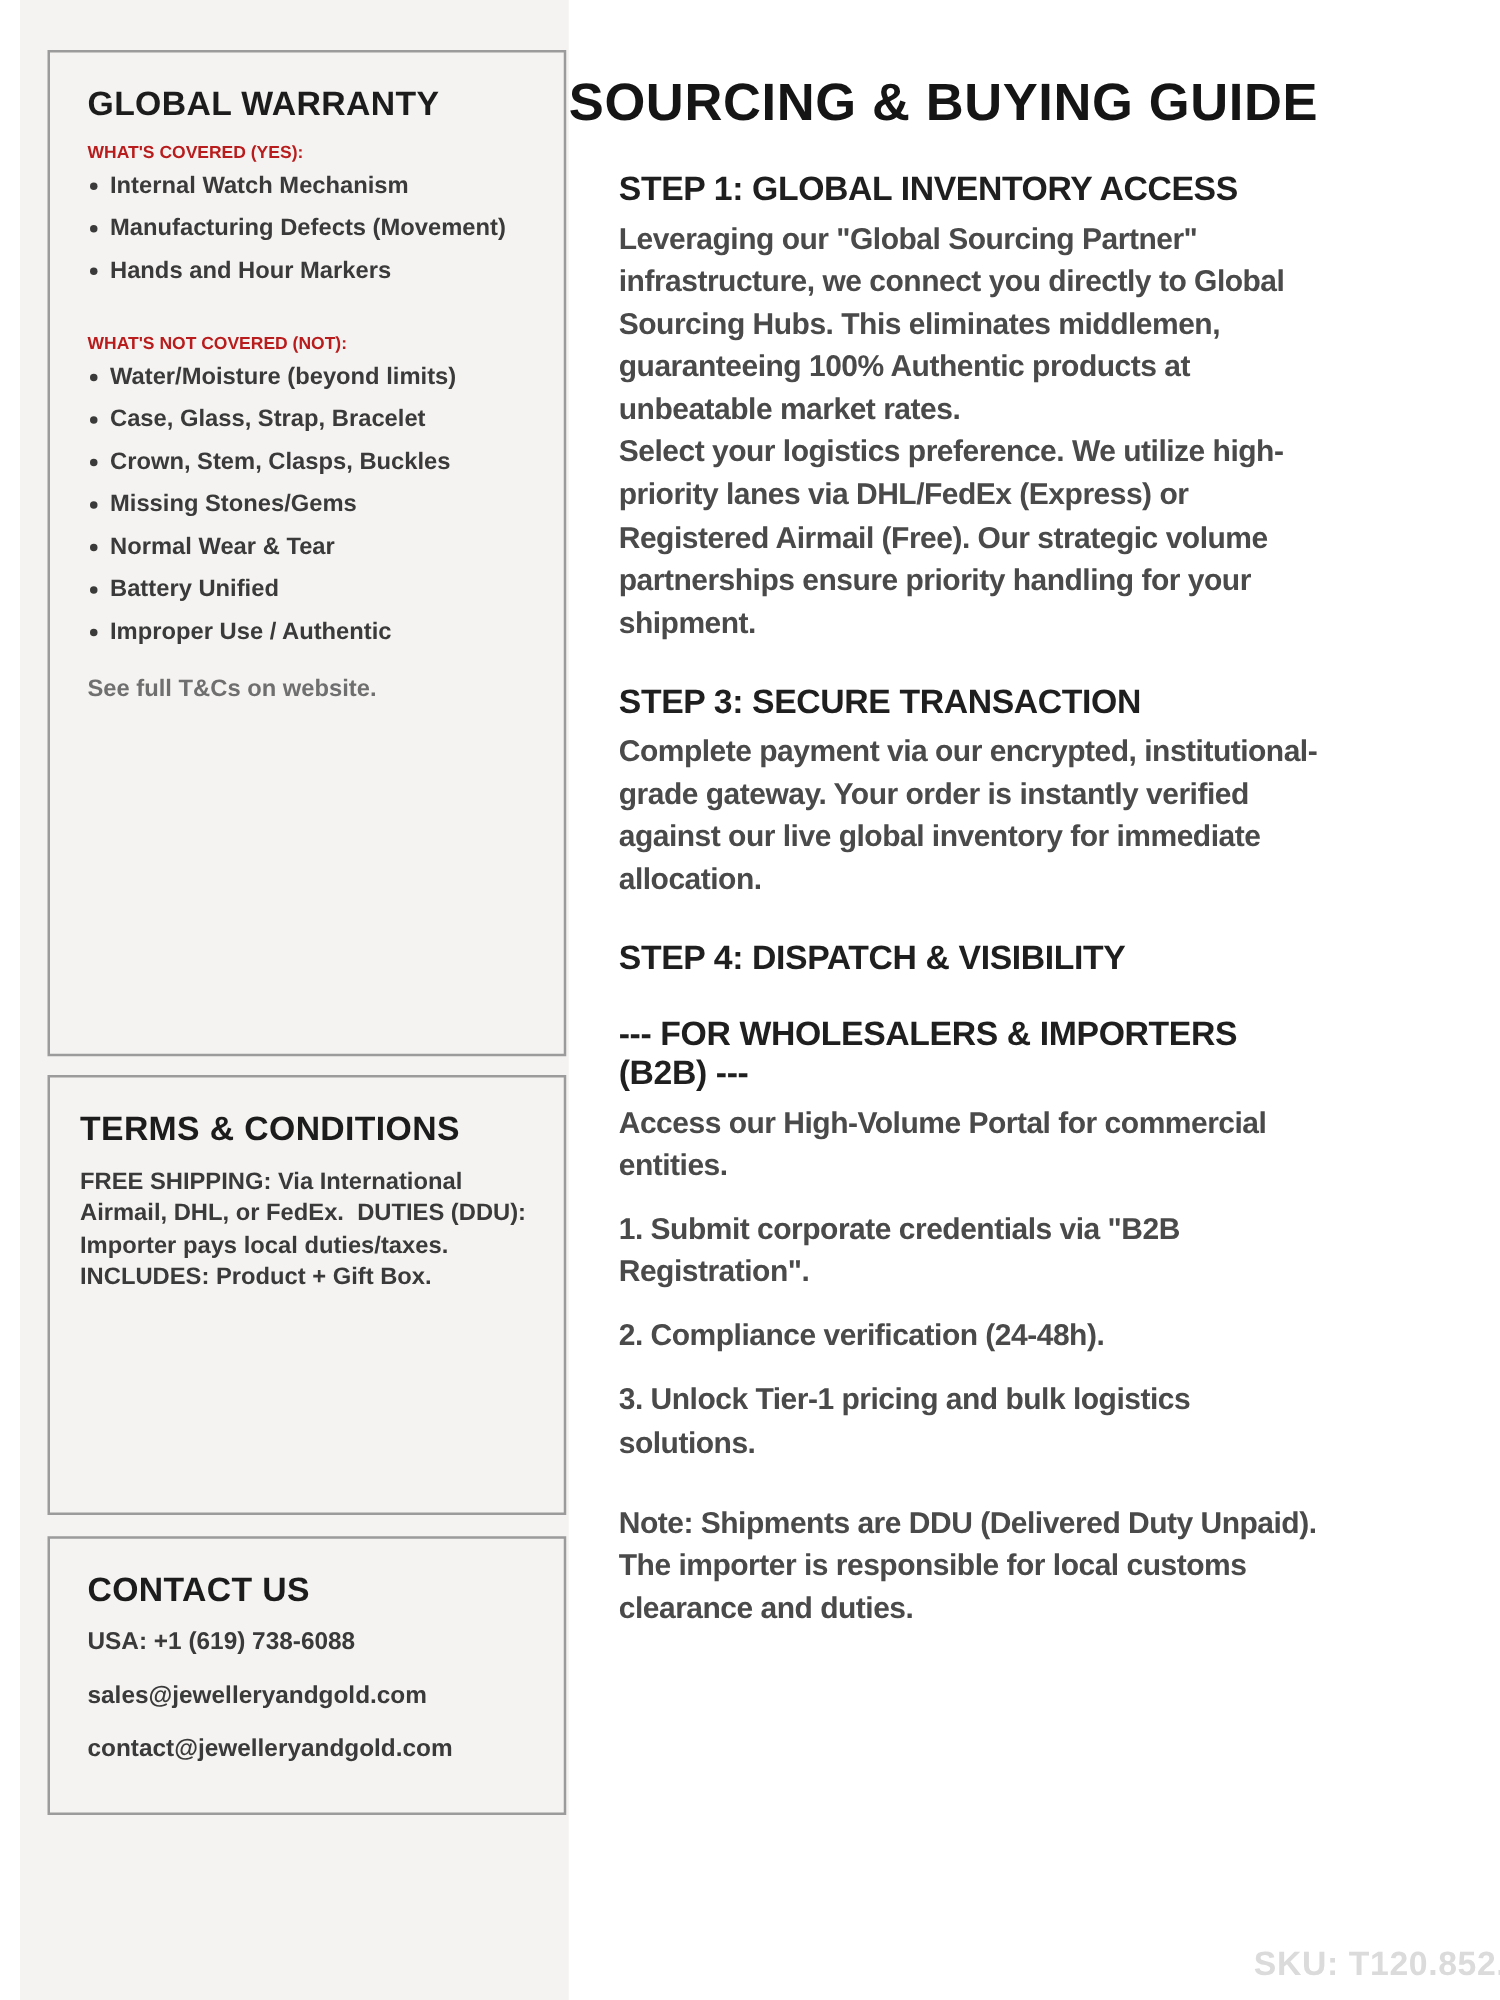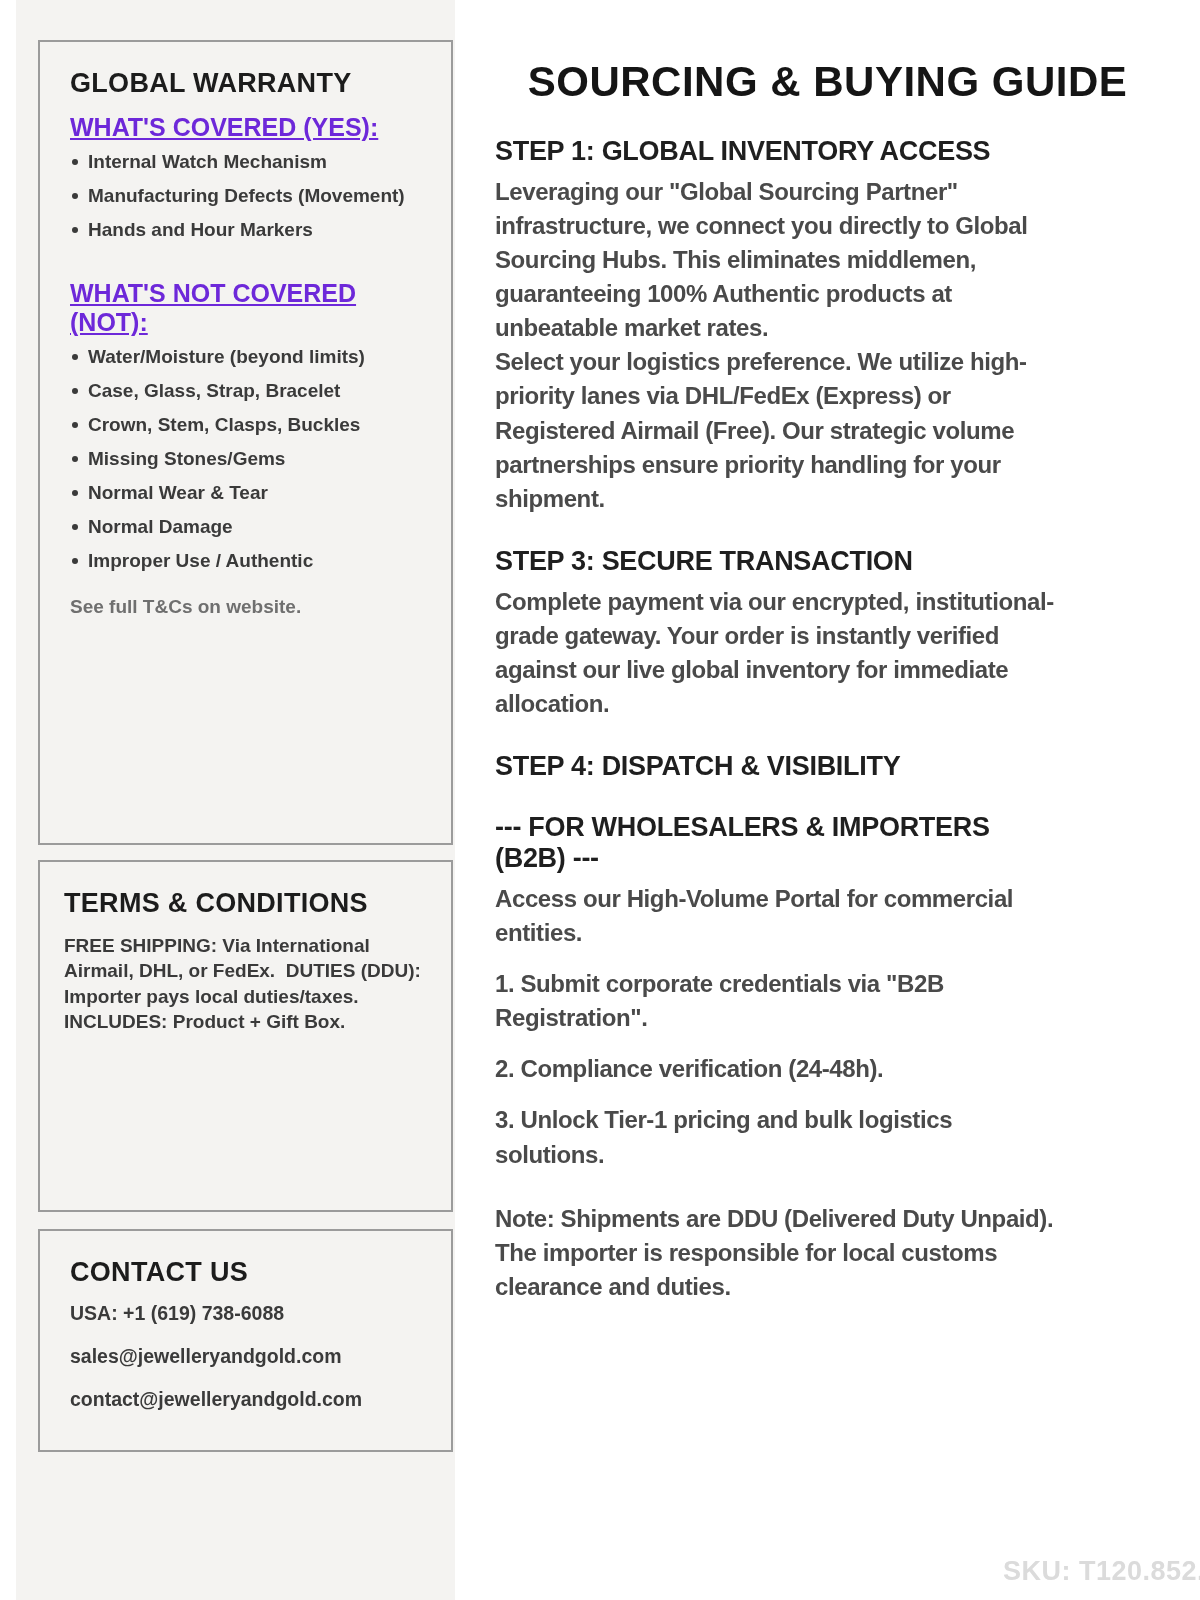--- a/index.html
+++ b/index.html
@@ -31,23 +31,22 @@
   .panel-contact  { top: 1229px; height: 223px; }
 
   .panel-title {
     margin: 0 0 14px 0;
     font-size: 27px; font-weight: 800;
     letter-spacing: 0.3px;
     color: #1c1c1c;
   }
   .subhead {
     margin: 10px 0 6px 0;
-    font-size: 25px; font-weight: 700;
-    color: #6d28d9;
-    text-decoration: underline;
+    font-size: 14px; font-weight: 700;
+    color: #b91c1c;
   }
   .subhead.gap { margin-top: 40px; }
   .blist { list-style: none; margin: 10px 0 0 0; padding: 0; }
   .blist li {
     position: relative;
     margin: 0 0 15px 0;
     padding-left: 18px;
     font-size: 19px; font-weight: 700;
     color: #3a3a3a;
     line-height: 1.0;
@@ -77,21 +76,21 @@
   }
 
   
   .main {
     position: absolute; left: 455px; top: 0;
     width: 745px; height: 1600px;
     background: #ffffff;
   }
   .main-title {
     margin: 58px 0 0 0;
-    text-align: center;
+    text-align: left;
     font-size: 42px; font-weight: 800;
     letter-spacing: 0.5px;
     color: #151515;
   }
   .content { margin: 30px 0 0 40px; width: 565px; }
   .step-heading {
     margin: 30px 0 8px 0;
     font-size: 27px; font-weight: 700;
     letter-spacing: -0.3px;
     color: #1f1f1f;
@@ -129,21 +128,21 @@
       <li>Hands and Hour Markers</li>
     </ul>
 
     <div class="subhead gap">WHAT'S NOT COVERED (NOT):</div>
     <ul class="blist">
       <li>Water/Moisture (beyond limits)</li>
       <li>Case, Glass, Strap, Bracelet</li>
       <li>Crown, Stem, Clasps, Buckles</li>
       <li>Missing Stones/Gems</li>
       <li>Normal Wear &amp; Tear</li>
-      <li>Normal Damage</li>
+      <li>Battery Unified</li>
       <li>Improper Use / Authentic</li>
     </ul>
 
     <p class="footnote">See full T&amp;Cs on website.</p>
   </section>
 
   <section class="panel panel-terms">
     <h2 class="panel-title">TERMS &amp; CONDITIONS</h2>
     <p class="panel-body">FREE SHIPPING: Via International Airmail, DHL, or FedEx.  DUTIES (DDU): Importer pays local duties/taxes.  INCLUDES: Product + Gift Box.</p>
   </section>

